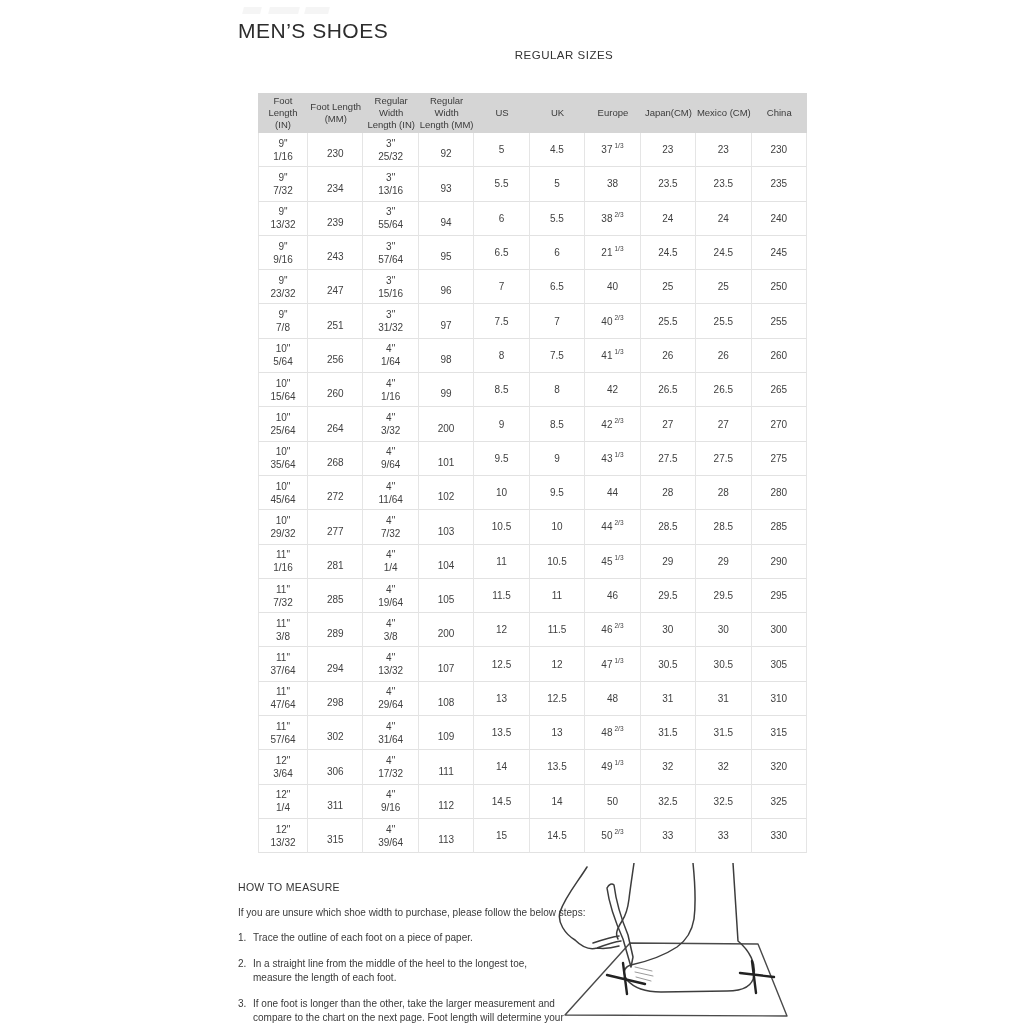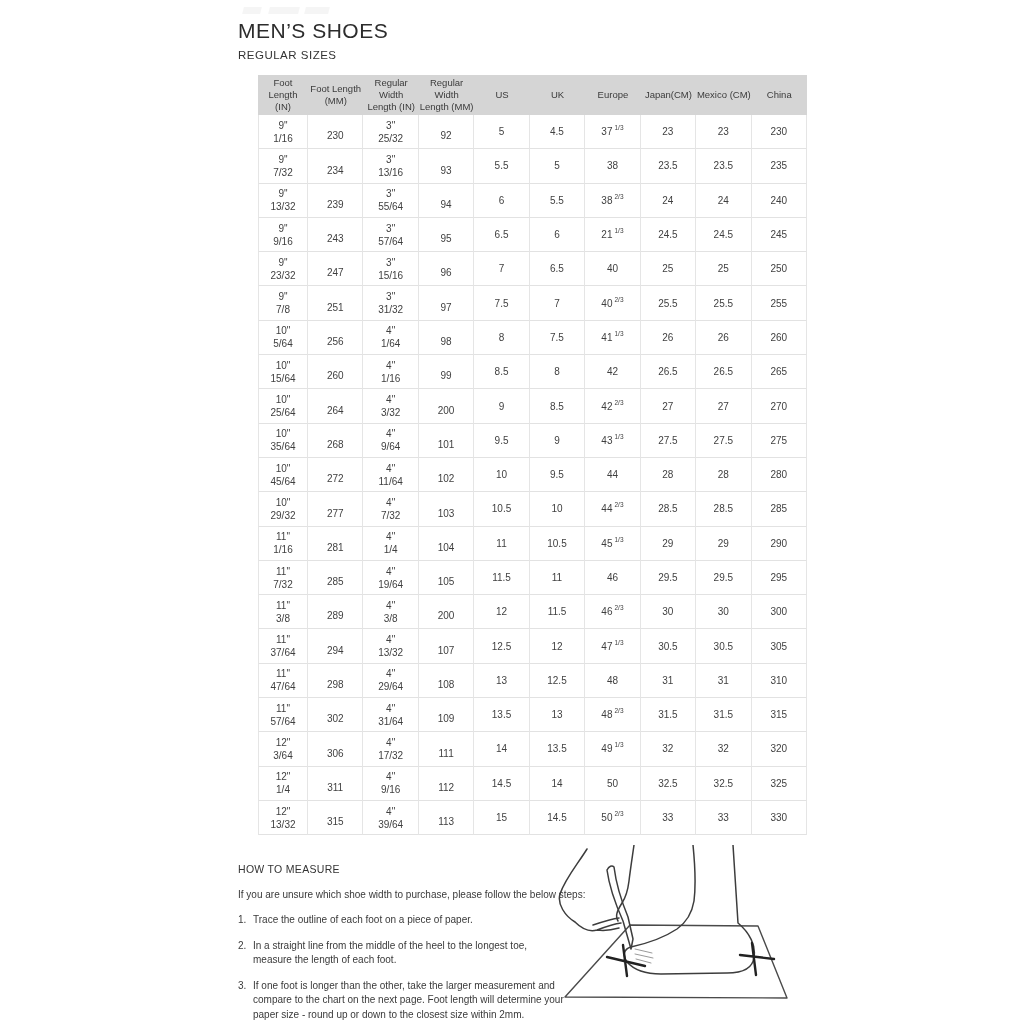--- a/index.html
+++ b/index.html
@@ -11,22 +11,22 @@
   .page{position:absolute;inset:0;}
   
   .artifact{position:absolute;left:243px;top:5px;width:100px;height:11px;opacity:.05;
     background:
       linear-gradient(#555,#555) 0 2px/18px 7px no-repeat,
       linear-gradient(#555,#555) 26px 2px/30px 7px no-repeat,
       linear-gradient(#555,#555) 62px 2px/24px 7px no-repeat;
     transform:skewX(-14deg);}
   .content{position:absolute;left:238px;top:0;width:652px;}
   .title{margin:18px 0 0 0;font-size:21px;font-weight:400;color:#2c2c2c;letter-spacing:.5px;line-height:26px;}
-  .subtitle{margin-top:4px;font-size:11.5px;color:#333;letter-spacing:.5px;line-height:14px;}
-  .table{margin-top:13px;width:549px;padding-left:20px;}
+  .subtitle{margin-top:4px;font-size:11.5px;color:#333;letter-spacing:.5px;line-height:14px;text-align:center;}
+  .table{margin-top:31px;width:549px;padding-left:20px;}
   .thead{display:grid;grid-template-columns:50px repeat(9,1fr);background:#d5d5d5;height:40px;}
   .hcell{display:flex;align-items:center;justify-content:center;text-align:center;
     font-size:9.5px;color:#3b3b3b;white-space:pre-line;line-height:12px;}
   .trow{display:grid;grid-template-columns:50px repeat(9,1fr);height:34.3px;}
   .cell{display:flex;align-items:center;justify-content:center;text-align:center;
     font-size:10px;color:#3f3f3f;white-space:pre-line;line-height:13px;
     border-right:1px solid #e5e5e5;border-bottom:1px solid #e2e2e2;box-sizing:border-box;}
   .cell:first-child{border-left:1px solid #e5e5e5;}
   .cell.mm{align-items:flex-end;padding-bottom:6px;}
   .frac{font-size:6.5px;margin-left:2px;position:relative;top:-4px;}

